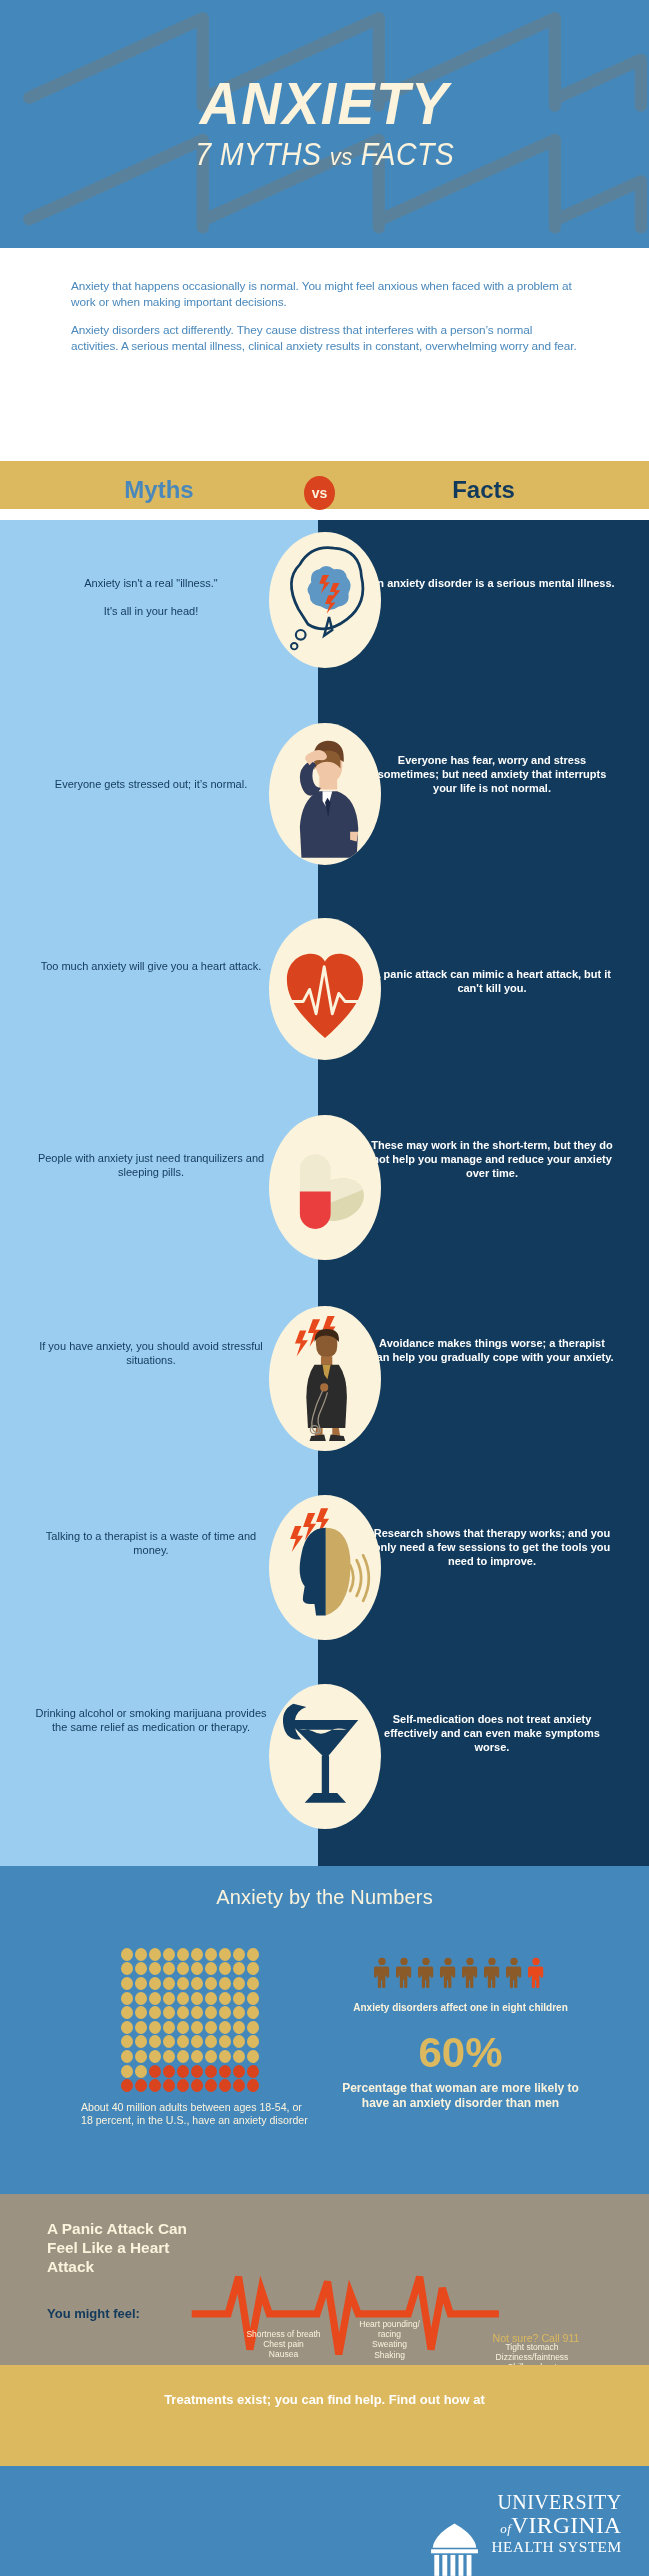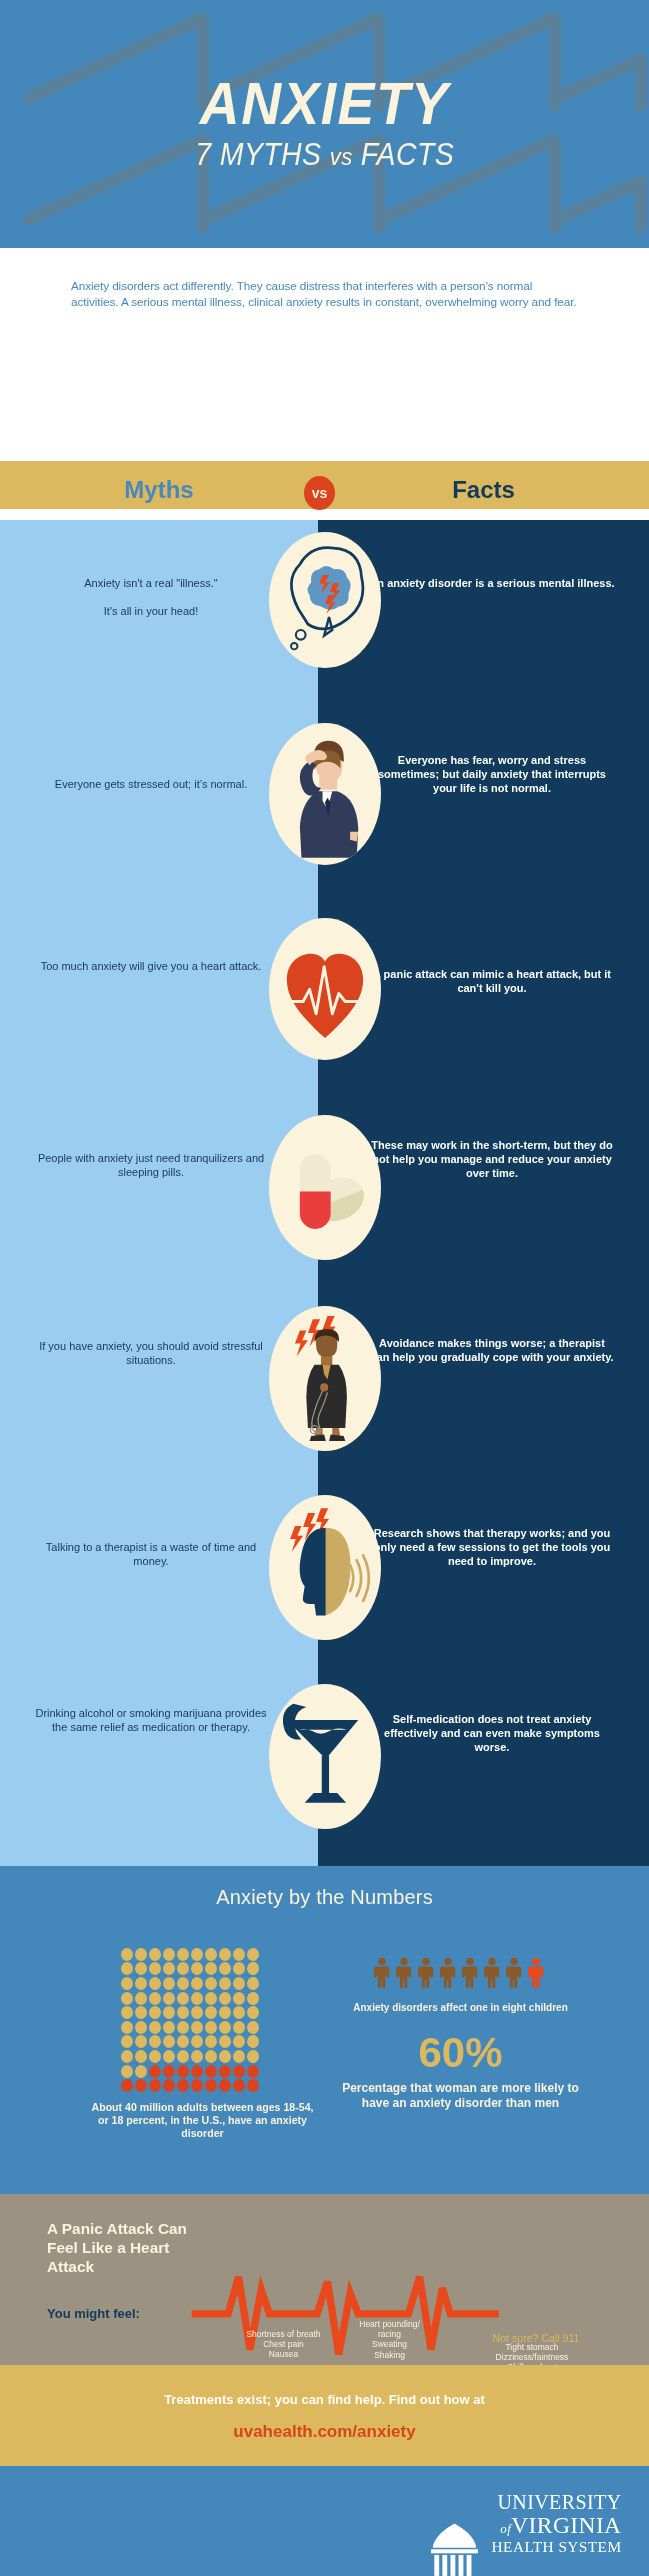--- a/index.html
+++ b/index.html
@@ -101,22 +101,22 @@
   .dotgrid {
     position:absolute; left:120px; top:81px; width:142px;
     display:grid; grid-template-columns:repeat(10, 14px); gap:0px;
   }
   .dotgrid i {
     display:block; width:12px; height:13px; border-radius:50%; margin:0.8px;
   }
   .dot-gold { background:#dcb95f; }
   .dot-orange { background:#d9441e; }
   .dotgrid-caption {
-    position:absolute; left:89px; top:235px; width:227px; text-align:center;
-    color:#fcf3dc; font-size:10.6px; font-weight:bold; line-height:1.25;
+    position:absolute; left:81px; top:235px; width:227px; 
+    color:#fcf3dc; font-size:10.6px; font-weight:normal; line-height:1.25;
   }
   .people {
     position:absolute; left:365px; top:91px; width:187px;
     display:flex; justify-content:center; gap:4px;
   }
   .people-caption {
     position:absolute; left:349px; top:136px; width:223px; text-align:center;
     color:#fcf3dc; font-size:10px; font-weight:bold; line-height:1.2;
   }
   .pct-big {
@@ -195,20 +195,21 @@
     </g>
   </svg>
   <div class="titlewrap">
     <div class="h-title">ANXIETY</div>
     <div class="h-sub"><span>7 MYTHS </span><span class="small">vs</span><span> FACTS</span></div>
   </div>
 </div>
 
 <div class="intro">
   <div class="intro-inner">
+    <p>Anxiety that happens occasionally is normal. You might feel anxious when faced with a problem at work or when making important decisions.</p>
     <p>Anxiety disorders act differently. They cause distress that interferes with a person’s normal activities. A serious mental illness, clinical anxiety results in constant, overwhelming worry and fear.</p>
   </div>
 </div>
 
 <div class="mvf-bar">
   <div class="mvf-myths">Myths</div>
   <div class="mvf-facts">Facts</div>
   <div class="mvf-vs">vs</div>
 </div>
 
@@ -232,21 +233,21 @@
           <polygon points="66,53 74,53 69,62 75,62 64,76 68,64 62,64"></polygon>
           <polygon points="79,63 87,63 82,72 88,72 77,86 81,74 75,74"></polygon>
           <polygon points="73,78 81,78 76,87 82,87 71,101 75,89 69,89"></polygon>
         </g>
       </svg>
     </div>
   </div>
 
   <div class="row" style="top:195px;">
     <div class="myth" style="top: 63px; white-space: pre-line;">Everyone gets stressed out; it’s normal.</div>
-    <div class="fact" style="top: 39px; white-space: pre-line;">Everyone has fear, worry and stress sometimes; but daily anxiety that interrupts your life is not normal.</div>
+    <div class="fact" style="top: 39px; white-space: pre-line;">Everyone has fear, worry and stress sometimes; but need anxiety that interrupts your life is not normal.</div>
     <div class="medallion" style="top:8px; width:112px; height:142px;">
       <svg width="112" height="142" viewBox="0 0 138 175">
         <path d="M56 52 Q54 30 70 28 Q88 26 90 46 Q92 62 84 70 L84 82 L62 82 L62 66 Z" fill="#f0c8a8"></path>
         <path d="M56 48 Q52 24 72 22 Q94 22 92 48 L86 44 Q80 34 68 38 Q60 40 58 52 Z" fill="#6b4226"></path>
         <path d="M56 46 Q60 34 72 34 Q86 34 88 44 L88 56 Q80 46 68 48 Q58 50 56 58 Z" fill="#8a5a30"></path>
         <path d="M60 84 L84 84 Q108 92 110 130 L108 166 L40 166 L38 128 Q40 96 60 84 Z" fill="#313c5a"></path>
         <path d="M66 84 L78 84 L72 106 L66 96 Z" fill="#ffffff"></path>
         <path d="M72 92 L76 98 L73 116 L69 98 Z" fill="#1d2a47"></path>
         <path d="M60 86 Q46 96 40 78 Q34 60 46 50 Q54 44 58 52 Q52 58 54 70 Q56 80 64 80 Z" fill="#313c5a"></path>
         <path d="M47 48 Q40 42 52 36 Q64 30 70 38 Q74 44 66 46 Q56 44 50 52 Z" fill="#f0c8a8"></path>
@@ -302,21 +303,21 @@
         <path d="M78 150 L86 150 L88 162 L78 160 Z" fill="#a56c3c"></path>
         <path d="M52 160 L68 158 L70 166 L50 166 Z" fill="#2b2b2b"></path>
         <path d="M76 158 L92 160 L94 166 L74 166 Z" fill="#2b2b2b"></path>
         <path d="M66 104 Q58 120 54 136 Q50 152 58 156 Q66 158 62 148 Q58 140 64 128 Q70 114 72 106" fill="none" stroke="#9b9282" stroke-width="1.6"></path>
         <circle cx="56" cy="152" r="5" fill="none" stroke="#9b9282" stroke-width="1.6"></circle>
       </svg>
     </div>
   </div>
 
   <div class="row" style="top:971px;">
-    <div class="myth" style="top: 39px; white-space: pre-line; margin-top: 11px;">Talking to a therapist is a waste of time and money.</div>
+    <div class="myth" style="top: 39px; white-space: pre-line;">Talking to a therapist is a waste of time and money.</div>
     <div class="fact" style="top: 36px; white-space: pre-line;">Research shows that therapy works; and you only need a few sessions to get the tools you need to improve.</div>
     <div class="medallion" style="top:4px; width:112px; height:145px;">
       <svg width="112" height="145" viewBox="0 0 138 178">
         <g fill="#e8491c">
           <polygon points="32,38 40,38 35,50 42,50 28,70 33,54 26,54"></polygon>
           <polygon points="48,22 57,22 51,35 58,35 44,56 49,39 42,39"></polygon>
           <polygon points="64,16 73,16 67,29 74,29 60,50 65,33 58,33"></polygon>
         </g>
         <path d="M70 40 Q46 40 40 72 Q34 100 44 112 L42 124 Q40 134 50 134 L56 134 L58 148 L70 148 Z" fill="#123a5c"></path>
         <path d="M70 40 Q96 40 100 76 Q102 110 92 128 Q86 142 70 148 Z" fill="#cbab63"></path>
@@ -505,21 +506,20 @@
 Shaking</div>
   <div class="sym sym3" style="white-space: pre-line;">Tight stomach
 Dizziness/faintness
 Chills or heat
 Numbness</div>
   <div class="call911">Not sure? Call 911</div>
 </div>
 
 <div class="cta">
   <div class="cta-line">Treatments exist; you can find help. Find out how at</div>
-  <a class="cta-url" href="#" style="text-decoration:none;">uvahealth.com/anxiety</a>
 </div>
 
 <div class="footer">
   <div class="logo">
     <svg class="rotunda" width="63" height="65" viewBox="0 0 78 80">
       <path d="M39 4 Q14 18 12 34 L66 34 Q64 18 39 4 Z" fill="#ffffff"></path>
       <rect x="10" y="36" width="58" height="5" fill="#ffffff"></rect>
       <g fill="#ffffff">
         <rect x="14" y="43" width="6" height="26"></rect>
         <rect x="24" y="43" width="6" height="26"></rect>

